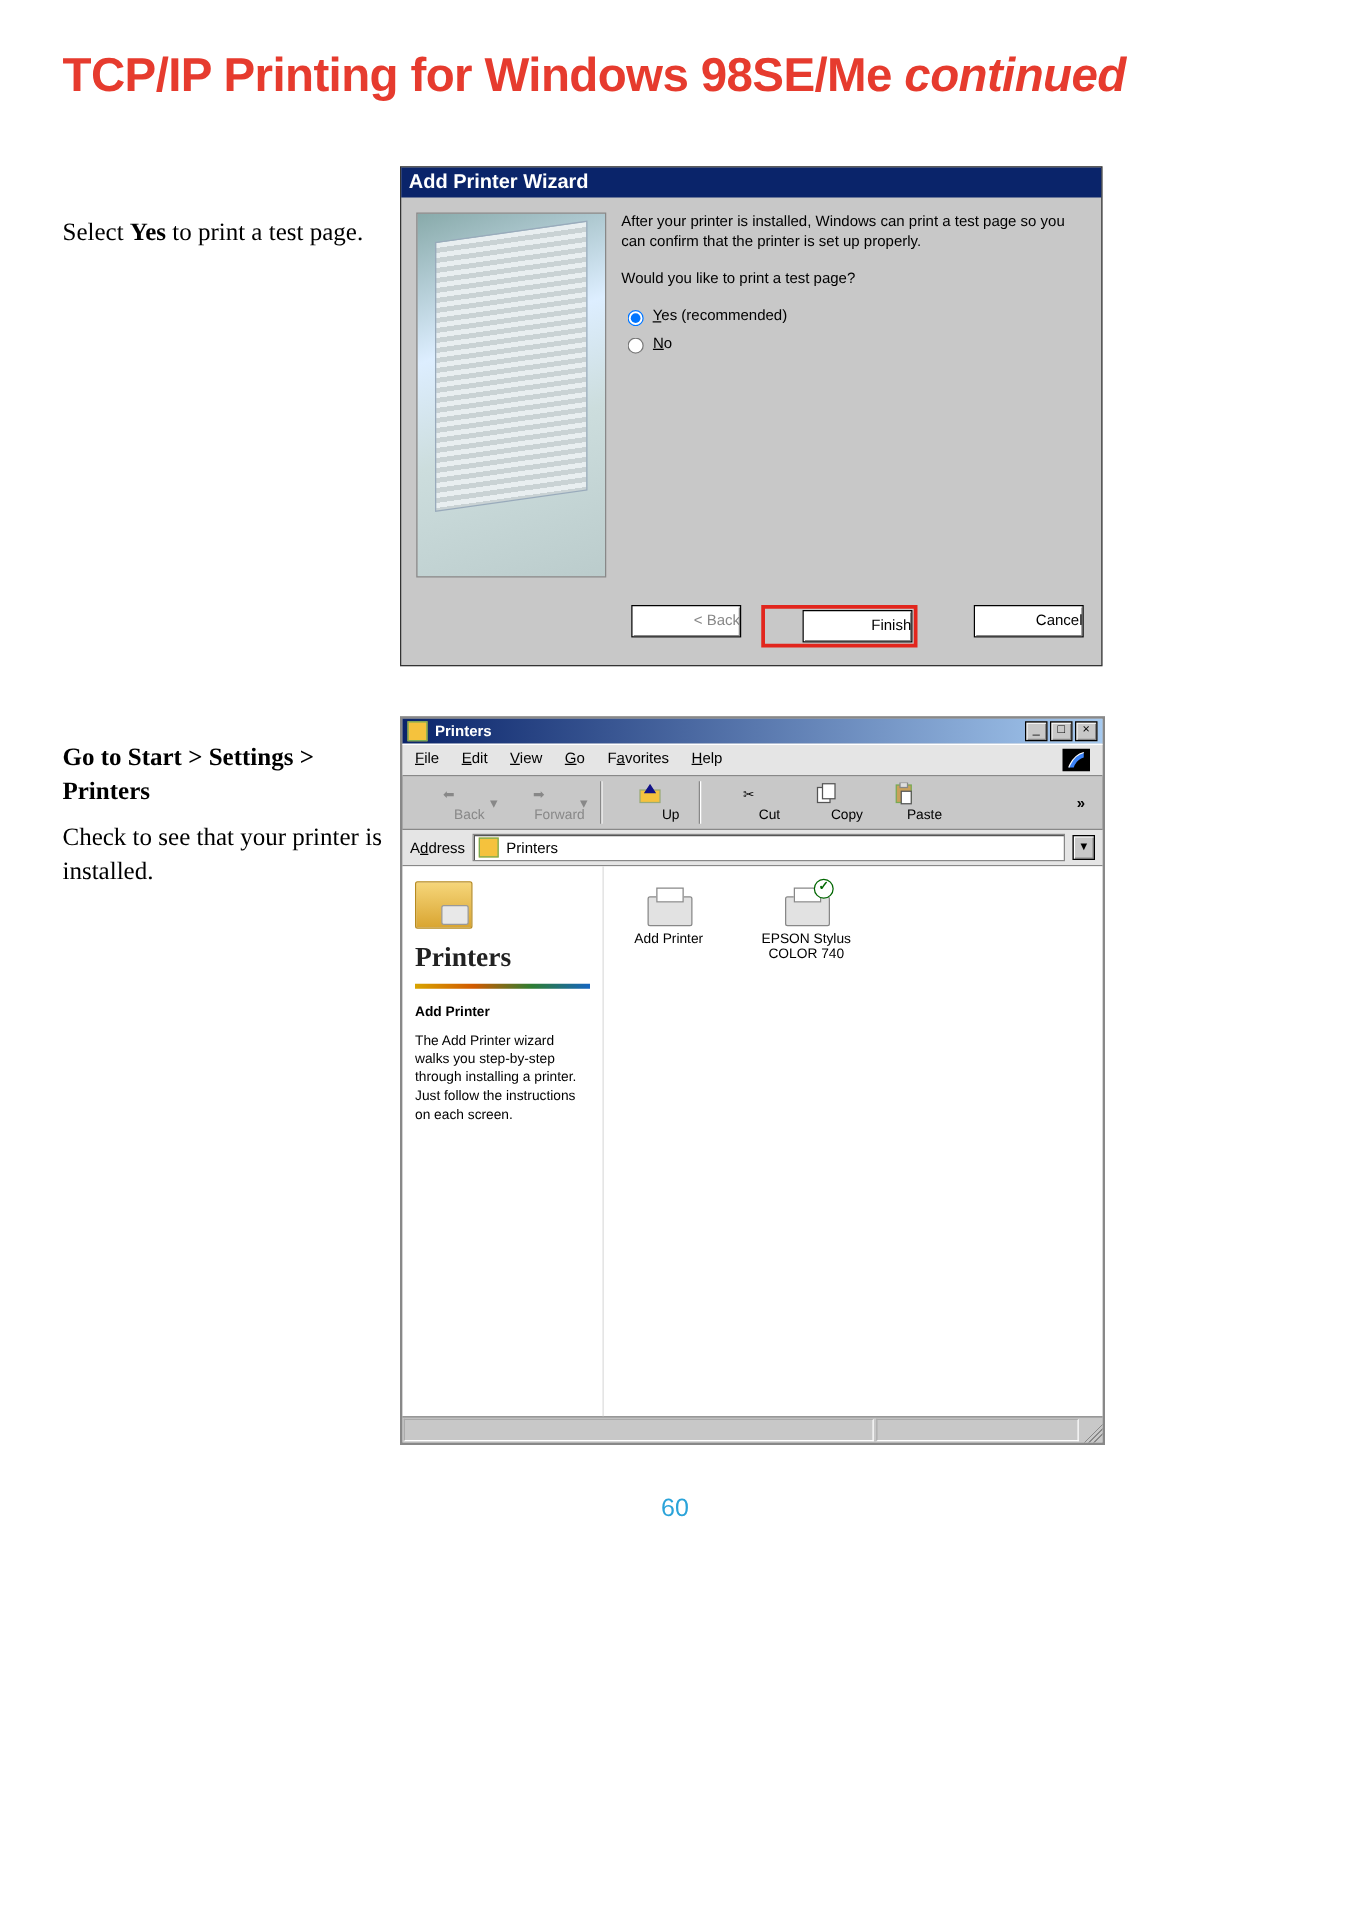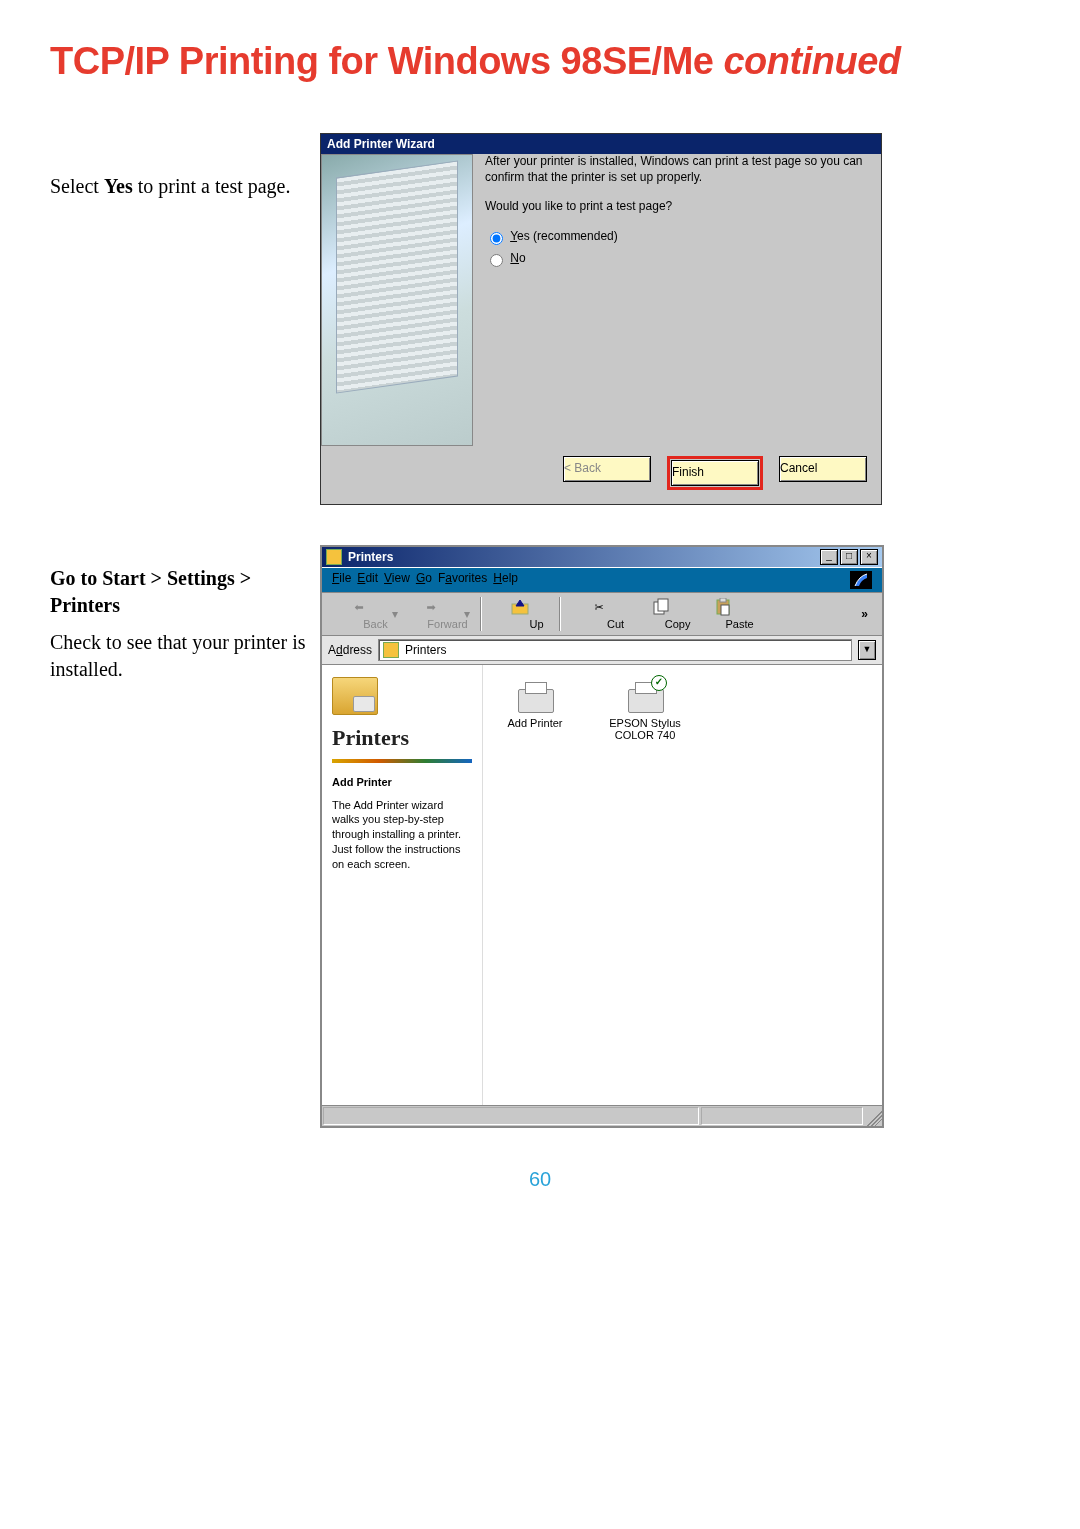--- a/index.html
+++ b/index.html
@@ -40,24 +40,25 @@
     background: #c8c8c8;
     width: 560px;
     font-family: "MS Sans Serif", Tahoma, sans-serif;
     font-size: 12px;
   }
   .wiz-title {
     background: #0a246a;
     color: #fff;
     padding: 3px 6px;
     font-weight: bold;
-    font-size: 12px;
+    font-size: 16px;
   }
   .wiz-body {
     display: flex;
+    padding: 12px;
     gap: 12px;
   }
   .wiz-side-img {
     width: 150px;
     height: 290px;
     background: linear-gradient(160deg,#8aa 0%, #def 35%, #cdd 60%, #bcc 100%);
     border: 1px solid #888;
     position: relative;
     overflow: hidden;
   }
@@ -74,26 +75,27 @@
   .radio-row input { vertical-align: middle; margin-right:4px; }
   .wiz-buttons {
     display:flex;
     justify-content:flex-end;
     gap:16px;
     padding: 10px 14px 14px;
   }
   .wiz-btn {
     width: 86px;
     height: 24px;
-    background:#fef9c3;
+    background:#ffffff;
     border:1px solid #000;
     box-shadow: inset 1px 1px #fff, inset -1px -1px #888;
     font-size:12px;
-    text-align:left;
+    text-align:right;
     line-height:22px;
+    margin-left:29px;
   }
   .wiz-btn.disabled { color:#888; }
   .finish-highlight {
     border: 3px solid #e2261d;
     padding:1px;
     display:inline-block;
   }
   .finish-highlight .wiz-btn { border:1px solid #000; }
   
   .printers-window {
@@ -113,21 +115,21 @@
     margin-right:6px;
   }
   .pw-titlebar .title-text { font-weight:bold; flex:1; }
   .win-ctrls { display:flex; gap:2px; }
   .win-ctrl {
     width:16px;height:14px;background:#c8c8c8;border:1px solid #000;
     box-shadow: inset 1px 1px #fff, inset -1px -1px #888;
     font-size:10px; line-height:12px; text-align:center; color:#000;
   }
   .menubar {
-    display:flex; gap:6px; padding:3px 10px; background:#0369a1;
+    display:flex; gap:18px; padding:3px 10px; background:#e5e5e5;
     border-top:1px solid #fff; border-bottom:1px solid #888;
   }
   .menubar span u { text-decoration: underline; }
   .menubar .throbber {
     margin-left:auto; width:22px;height:18px;
     background:#000;
     display:flex;align-items:center;justify-content:center;
   }
   .throbber svg { width:16px;height:16px; }
   .toolbar {

